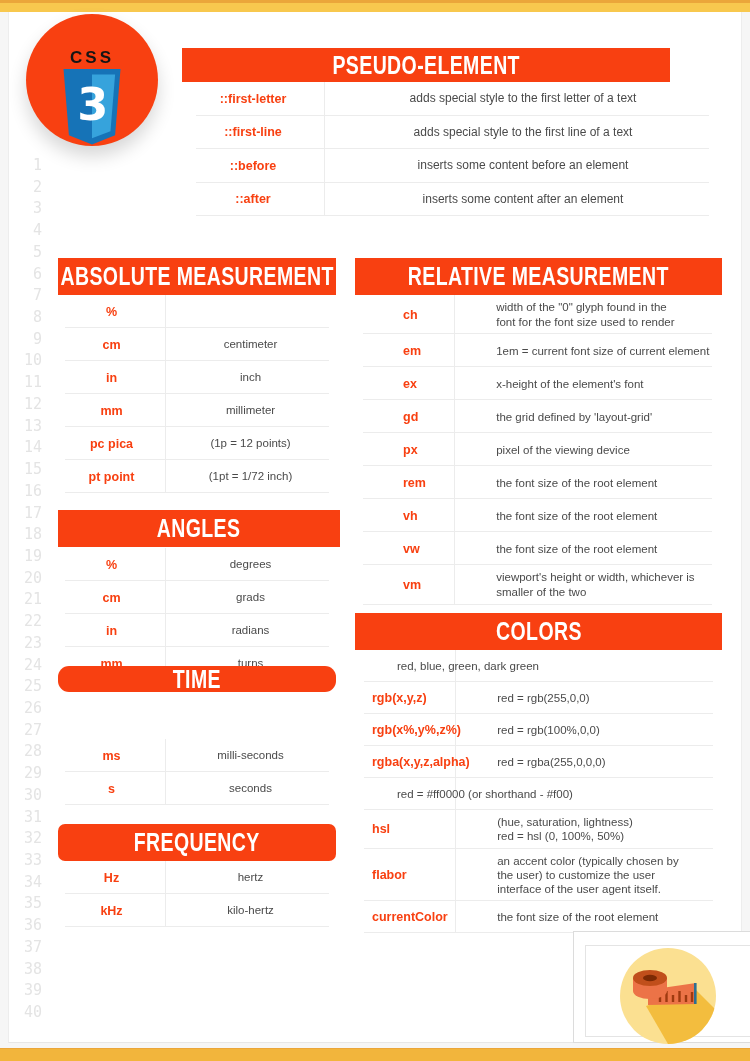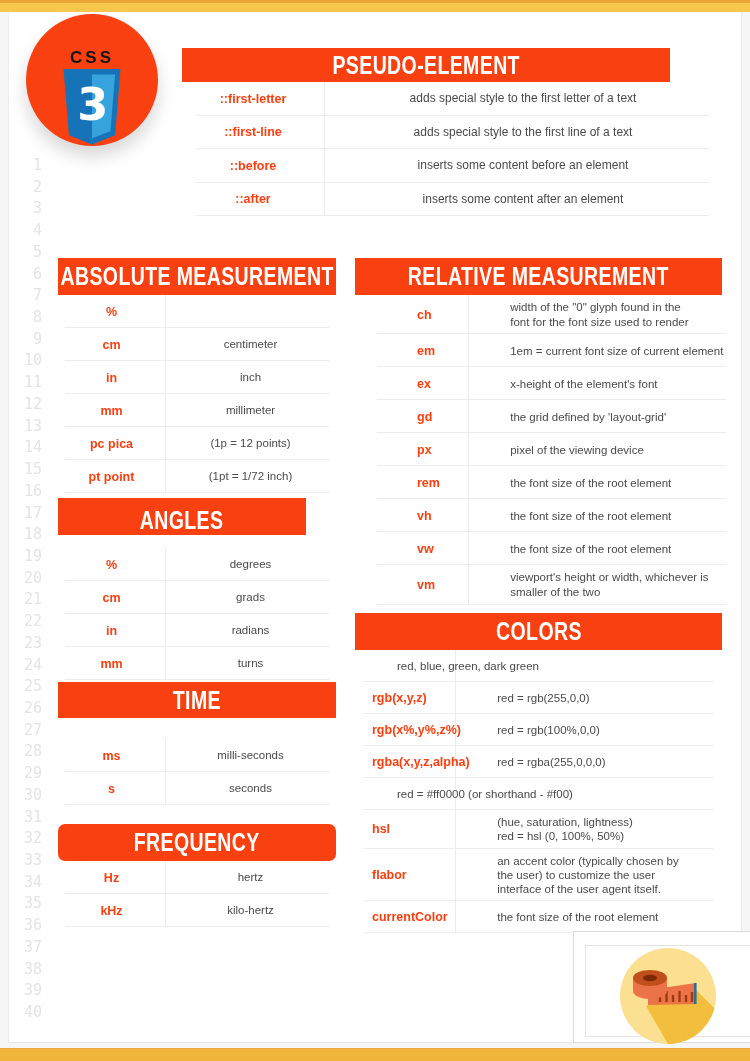--- a/index.html
+++ b/index.html
@@ -174,21 +174,21 @@
      </div>
       <div class="row">
        <div class="cell term">pt point</div>
        <div class="cell desc">(1pt = 1/72 inch)</div>
      </div>
     </div>
 
   <div class="hdr" style="left:355px;top:258px;width:367px;height:37px;">
     <span>RELATIVE MEASUREMENT</span>
   </div>
-  <div class="tbl t-right" style="left:368px;top:295px;width:367px;">
+  <div class="tbl t-right" style="left:354px;top:295px;width:367px;">
       <div class="row">
        <div class="cell term">ch</div>
        <div class="cell desc">width of the "0" glyph found in the
 font for the font size used to render</div>
      </div>
       <div class="row">
        <div class="cell term">em</div>
        <div class="cell desc">1em = current font size of current element</div>
      </div>
       <div class="row">
@@ -215,21 +215,21 @@
        <div class="cell term">vw</div>
        <div class="cell desc">the font size of the root element</div>
      </div>
       <div class="row">
        <div class="cell term">vm</div>
        <div class="cell desc">viewport's height or width, whichever is
 smaller of the two</div>
      </div>
     </div>
 
-  <div class="hdr" style="left:58px;top:498px;width:248px;height:37px;align-items:flex-end;">
+  <div class="hdr" style="left:58px;top:510px;width:282px;height:37px;">
     <span>ANGLES</span>
   </div>
   <div class="tbl t-left" style="left:58px;top:548px;width:278px;">
       <div class="row">
        <div class="cell term">%</div>
        <div class="cell desc">degrees</div>
      </div>
       <div class="row">
        <div class="cell term">cm</div>
        <div class="cell desc">grads</div>
@@ -237,21 +237,21 @@
       <div class="row">
        <div class="cell term">in</div>
        <div class="cell desc">radians</div>
      </div>
       <div class="row">
        <div class="cell term">mm</div>
        <div class="cell desc">turns</div>
      </div>
     </div>
 
-  <div class="hdr" style="left:58px;top:682px;width:278px;height:36px;">
+  <div class="hdr" style="left:58px;top:666px;width:278px;height:26px;border-radius:11px;">
     <span>TIME</span>
   </div>
   <div class="tbl t-left" style="left:58px;top:739px;width:278px;">
       <div class="row">
        <div class="cell term">ms</div>
        <div class="cell desc">milli-seconds</div>
      </div>
       <div class="row">
        <div class="cell term">s</div>
        <div class="cell desc">seconds</div>

